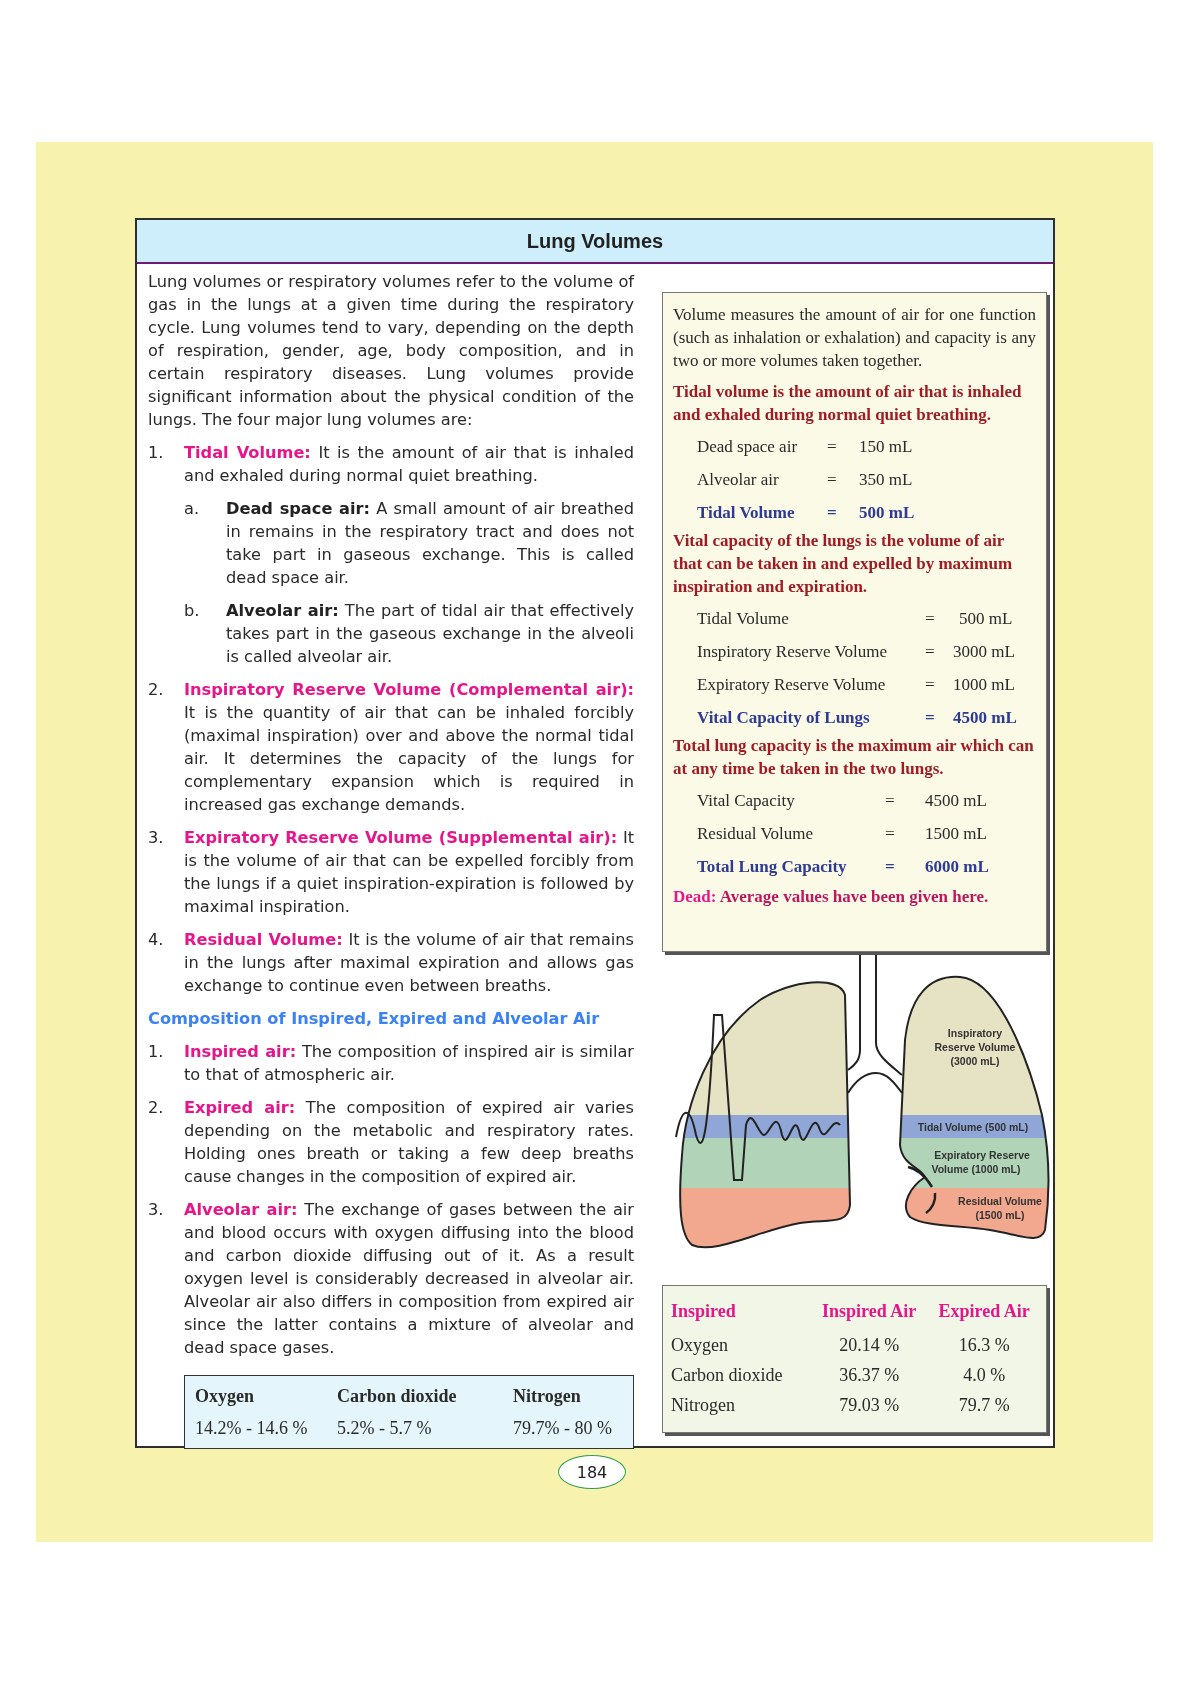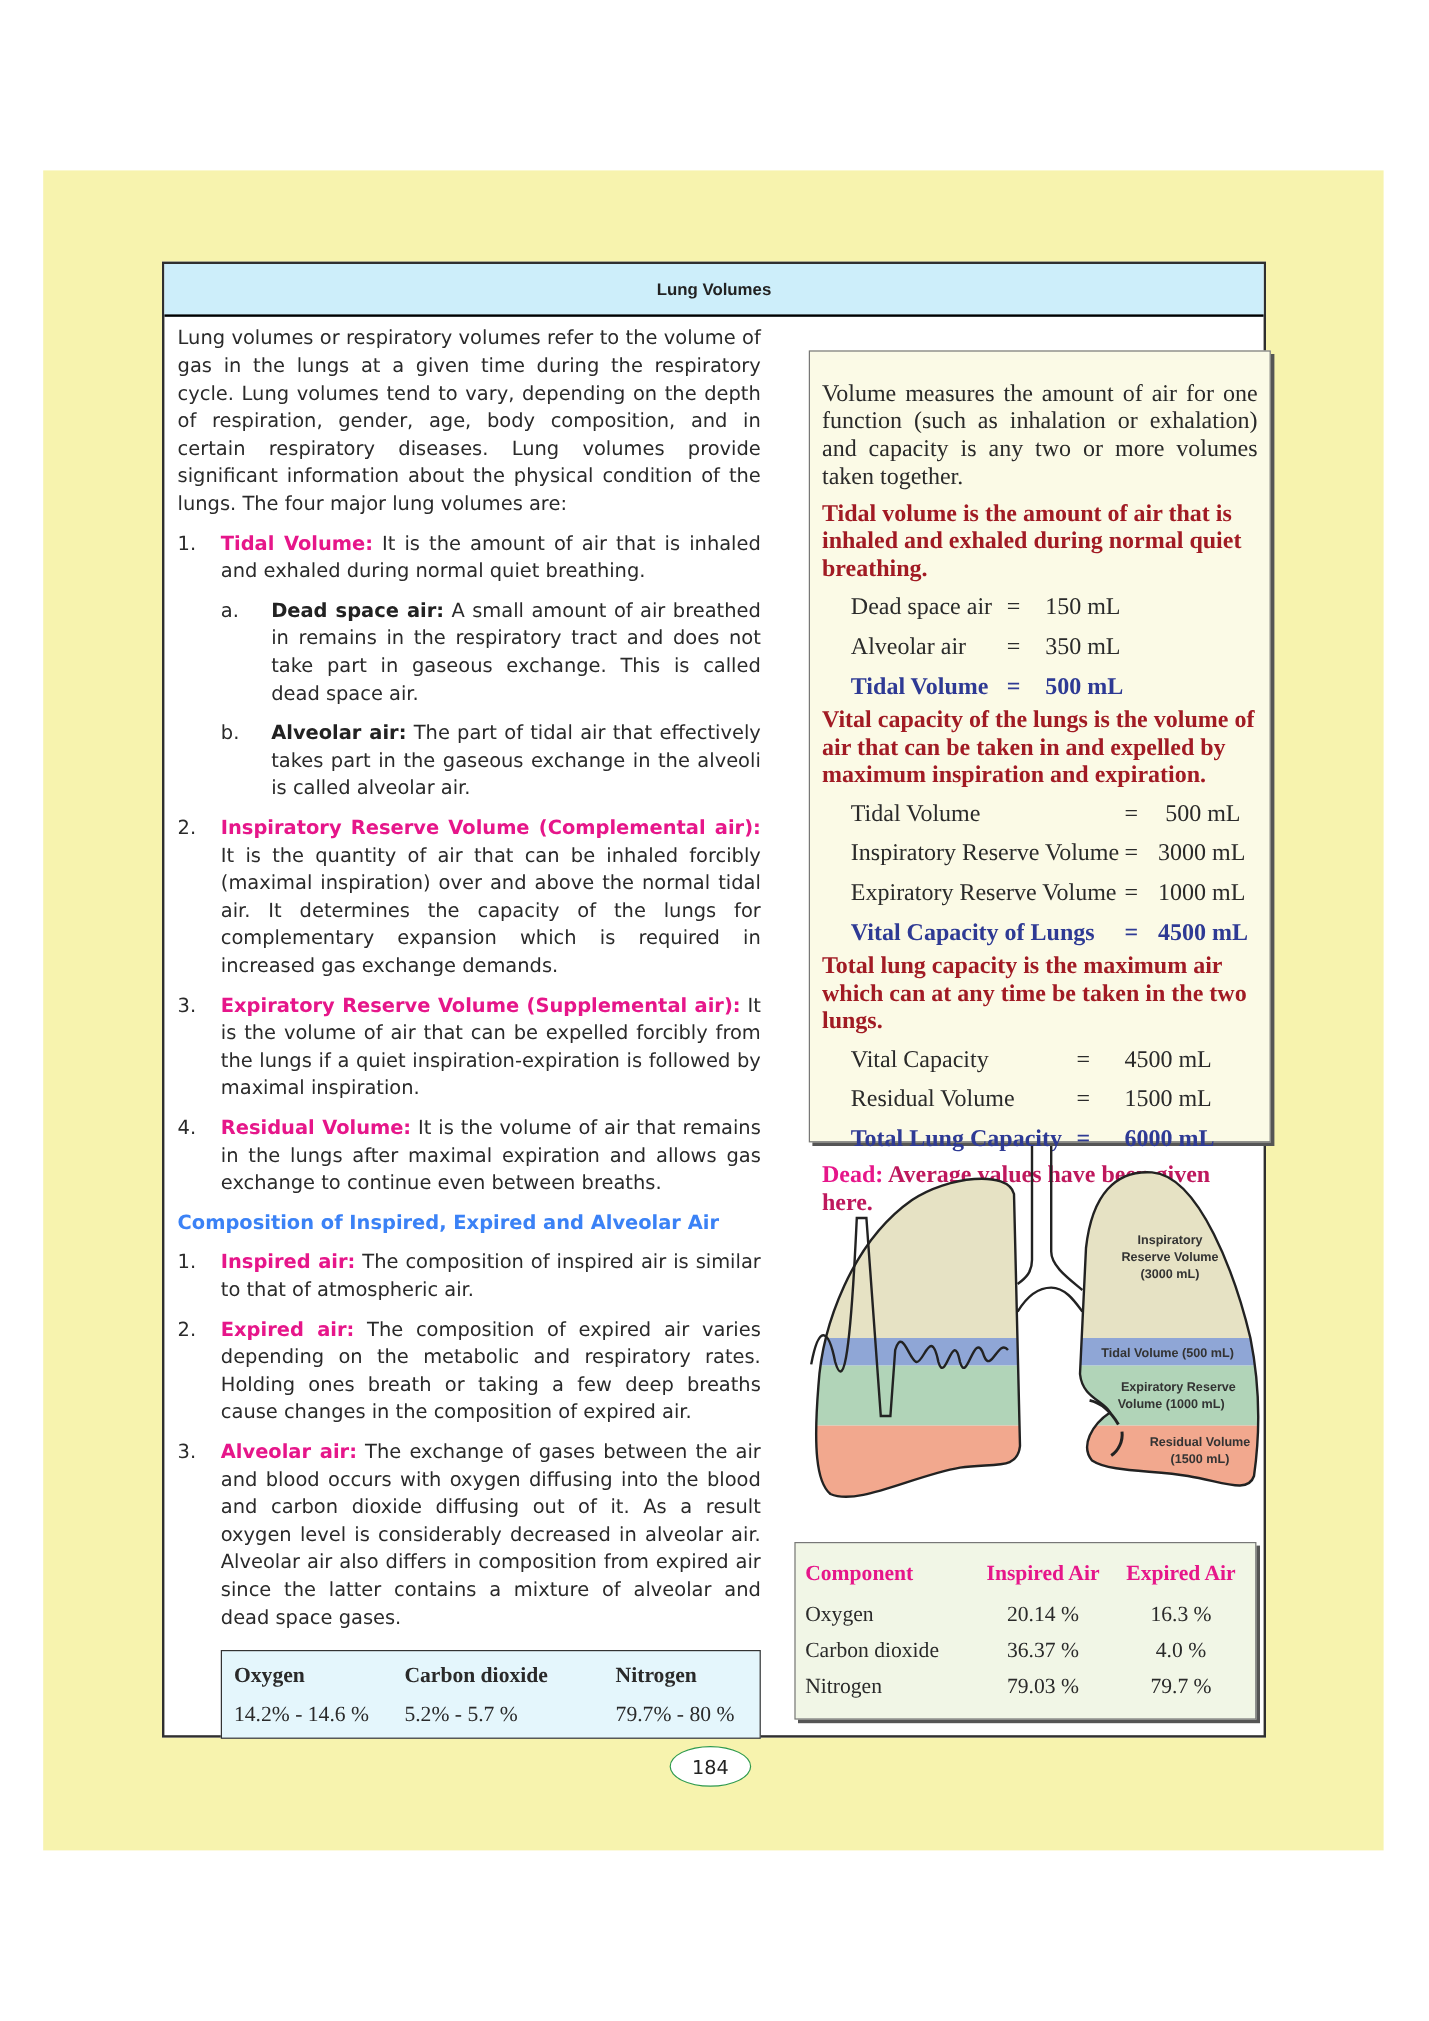--- a/index.html
+++ b/index.html
@@ -1,35 +1,35 @@
 <!DOCTYPE html>
 <html><head>
 <meta charset="utf-8">
 <style>
   html, body { margin:0; padding:0; }
   body { width:1191px; height:1684px; background:#ffffff; position:relative; overflow:hidden; }
   .page-bg { position:absolute; left:36px; top:142px; width:1117px; height:1400px; background:#f7f3ae; }
   .frame { position:absolute; left:135px; top:218px; width:920px; height:1230px; background:#ffffff; border:2px solid #2f2f2f; box-sizing:border-box; }
-  .title-bar { position:absolute; left:0; top:0; right:0; height:42px; background:#cdeefa; border-bottom:2px solid #000000; display:flex; align-items:center; justify-content:center; font-family:"Liberation Sans", sans-serif; font-weight:bold; font-size:14px; color:#222; }
+  .title-bar { position:absolute; left:0; top:0; right:0; height:42px; background:#cdeefa; border-bottom:2px solid #701a75; display:flex; align-items:center; justify-content:center; font-family:"Liberation Sans", sans-serif; font-weight:bold; font-size:20px; color:#222; }
   .left-col { position:absolute; left:11px; top:50px; width:486px; font-family:"DejaVu Sans", sans-serif; font-size:16.2px; line-height:23px; color:#2a2a2a; text-align:justify; }
   .left-col p { margin:0 0 10px 0; }
   .item { position:relative; padding-left:36px; margin:0 0 10px 0; }
   .item .num { position:absolute; left:0; top:0; }
   .sub { position:relative; padding-left:78px; margin:0 0 10px 0; }
   .sub .num { position:absolute; left:36px; top:0; }
   .pink { color:#e6168a; font-weight:bold; }
   .darkbold { font-weight:bold; color:#222; }
   .heading-red { color:#3b82f6; font-weight:bold; margin:0 0 10px 0; }
   .gas-table { margin:16px 0 0 36px; width:448px; border:1.5px solid #333; background:#e4f6fc; font-family:"Liberation Serif", serif; font-size:18px; color:#2a2a2a; padding:4px 0; }
   .gas-table .row { display:flex; height:32px; align-items:center; }
   .gas-table .c1 { width:142px; padding-left:10px; }
   .gas-table .c2 { width:176px; }
   .gas-table .c3 { width:120px; }
   .gas-table .hdr { font-weight:bold; }
-  .info-box { position:absolute; left:525px; top:72px; width:385px; height:660px; background:#fbfae6; border:1.5px solid #777; box-shadow:3px 3px 0 #555; box-sizing:border-box; padding:24px 10px 0 10px; font-family:"Liberation Serif", serif; font-size:20px; line-height:23px; color:#2a2a2a;margin-left:12px; }
+  .info-box { position:absolute; left:525px; top:72px; width:385px; height:660px; background:#fbfae6; border:1.5px solid #777; box-shadow:3px 3px 0 #555; box-sizing:border-box; padding:10px 10px 0 10px; font-family:"Liberation Serif", serif; font-size:17px; line-height:23px; color:#2a2a2a; }
   .info-box .intro { text-align:justify; margin:0 0 8px 0; }
   .info-box .red { color:#a11b24; font-weight:bold; margin:0 0 4px 0; }
   .eq { display:flex; height:33px; align-items:center; padding-left:24px; }
   .eq.blue { color:#2e3a94; font-weight:bold; }
   .note { margin-top:2px; }
   .note .nl { color:#e6168a; font-weight:bold; }
   .note .nt { font-weight:bold; color:#be185d; }
   .diagram { position:absolute; left:533px; top:735px; width:395px; height:315px; }
   .comp-box { position:absolute; left:525px; top:1065px; width:385px; height:148px; background:#f1f6e6; border:1.5px solid #777; box-shadow:3px 3px 0 #555; box-sizing:border-box; font-family:"Liberation Serif", serif; font-size:18px; color:#2a2a2a; padding:6px 8px; }
   .comp-box .row { display:flex; height:30px; align-items:center; }
@@ -194,21 +194,21 @@
         <text x="312" y="204">Expiratory Reserve</text>
         <text x="306" y="218">Volume (1000 mL)</text>
         <text x="330" y="250">Residual Volume</text>
         <text x="330" y="264">(1500 mL)</text>
       </g>
     </svg>
   </div>
 
   <div class="comp-box">
     <div class="row hdr">
-      <span class="a">Component</span>
+      <span class="a">Inspired</span>
       <span class="b">Inspired Air</span>
       <span class="c">Expired Air</span>
     </div>
     <div class="row">
       <span class="a">Oxygen</span>
       <span class="b">20.14 %</span>
       <span class="c">16.3 %</span>
     </div>
     <div class="row">
       <span class="a">Carbon dioxide</span>

